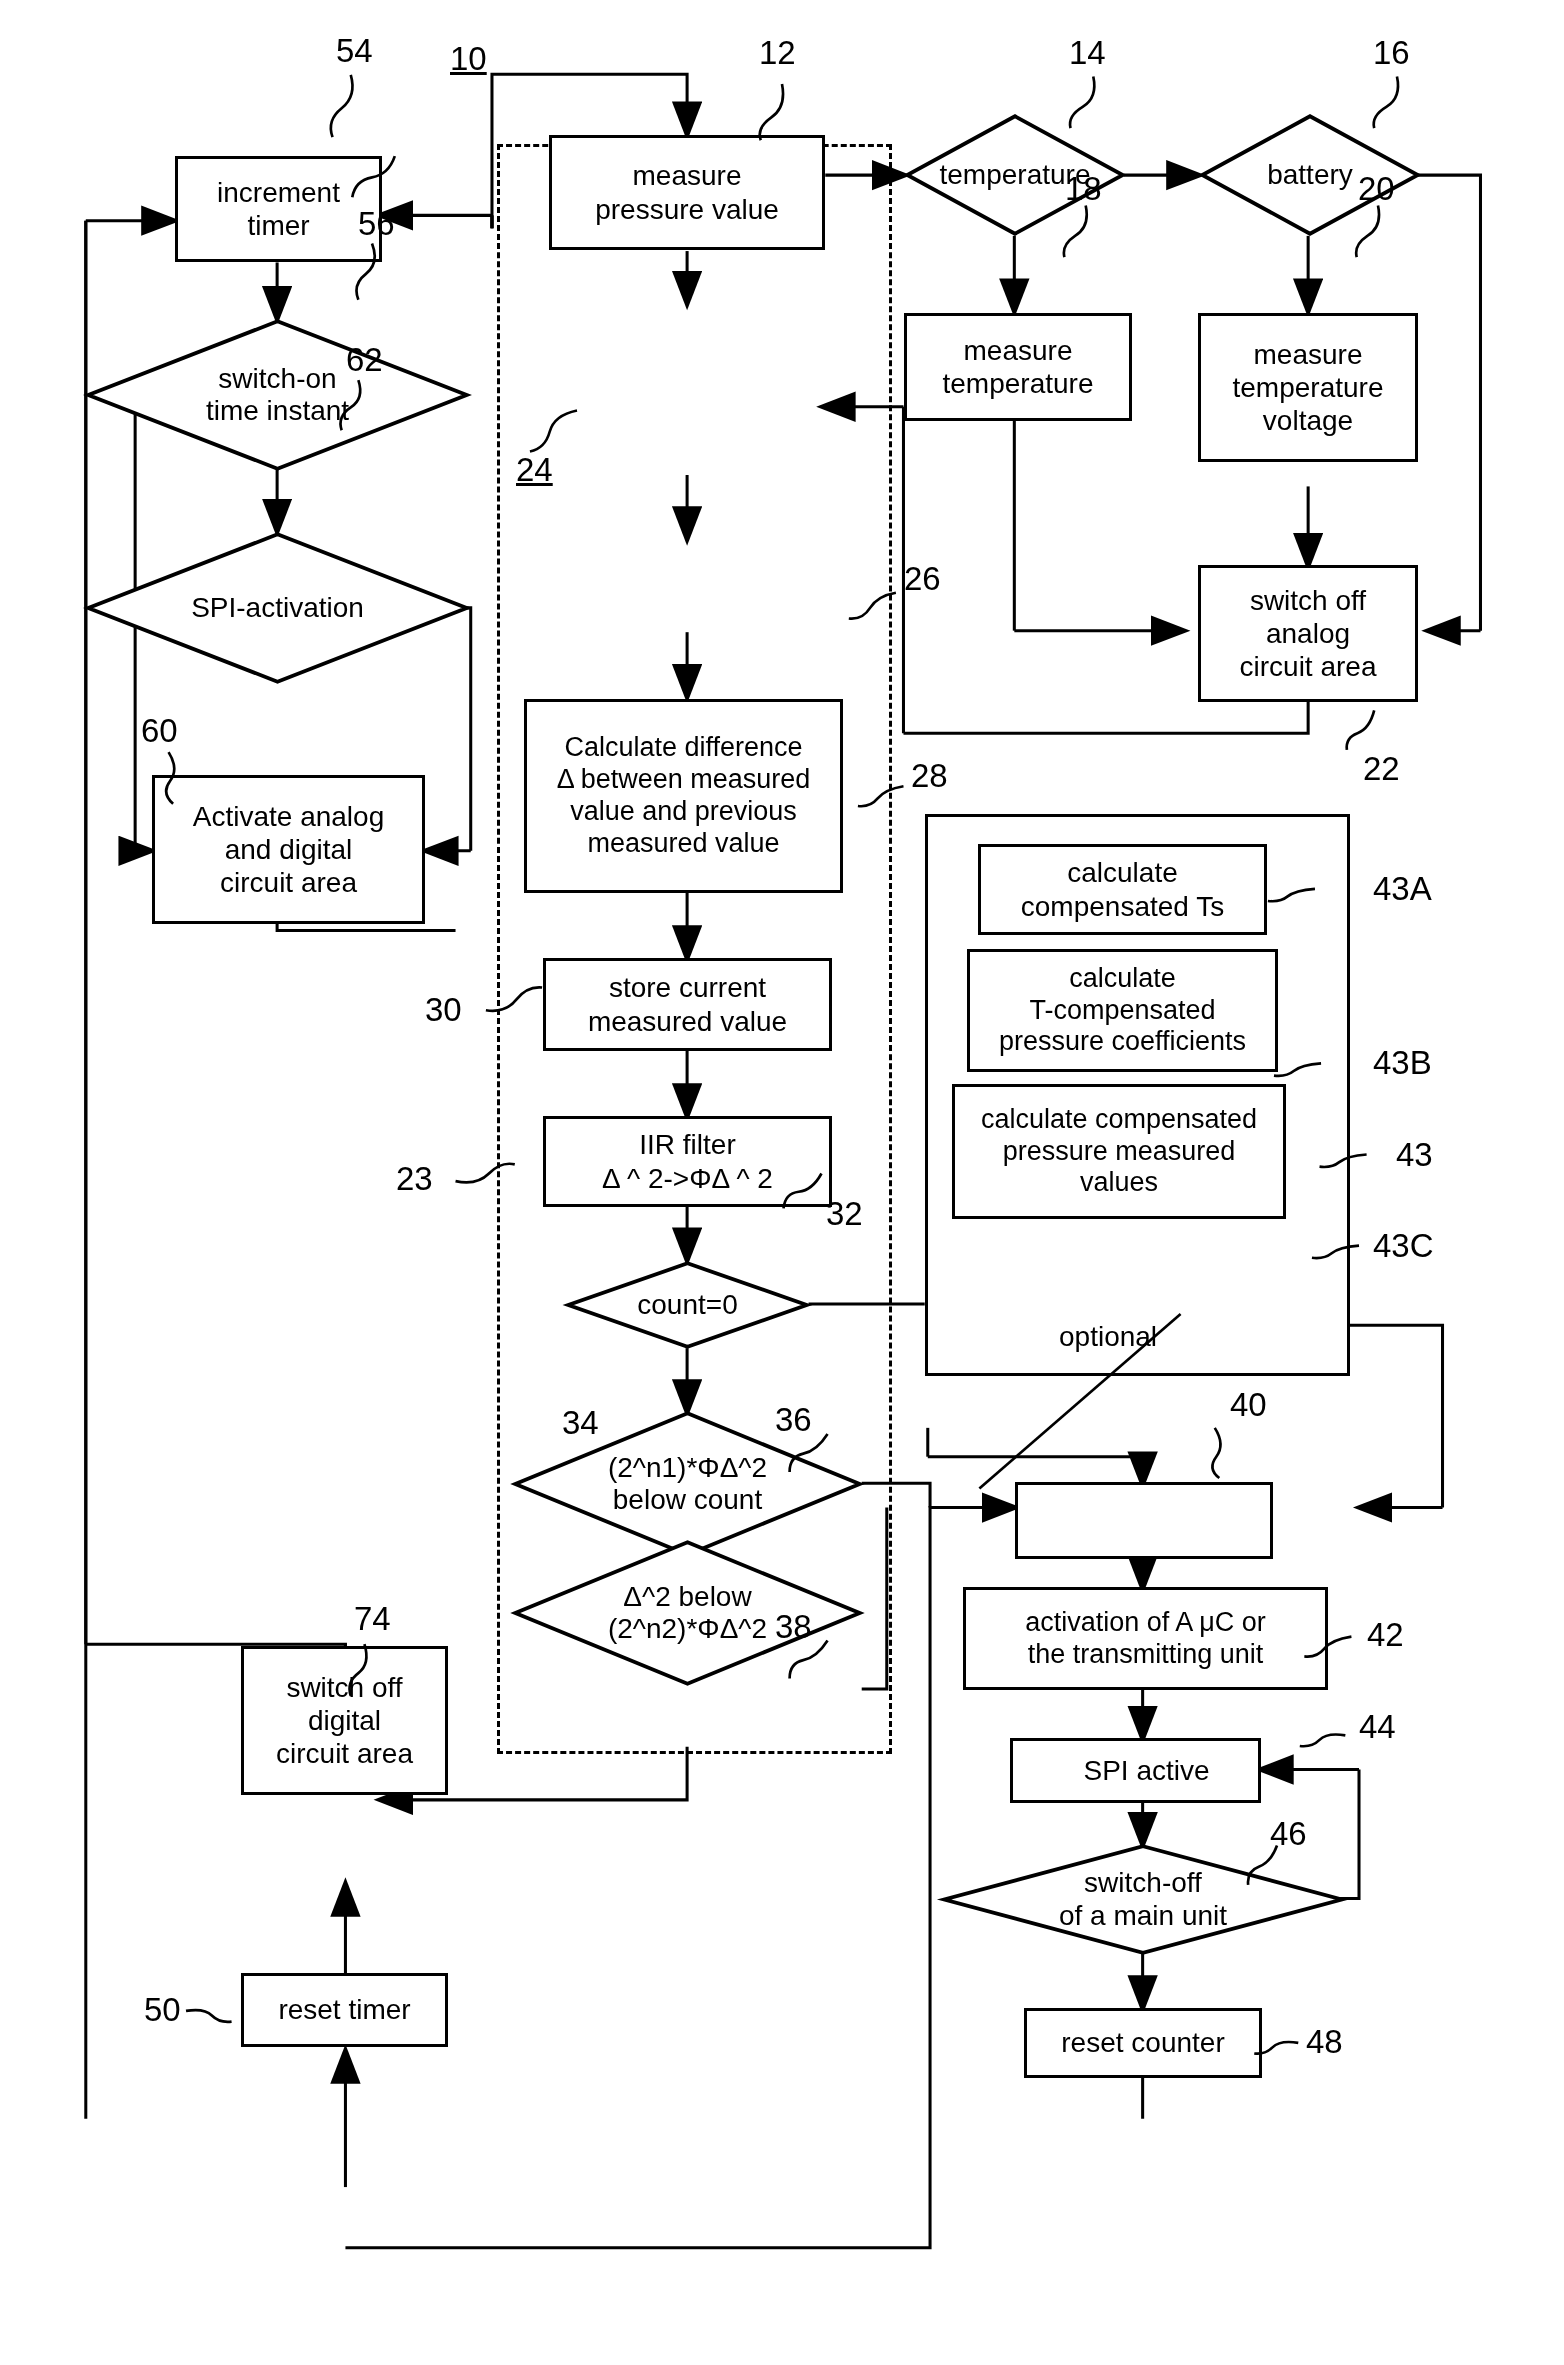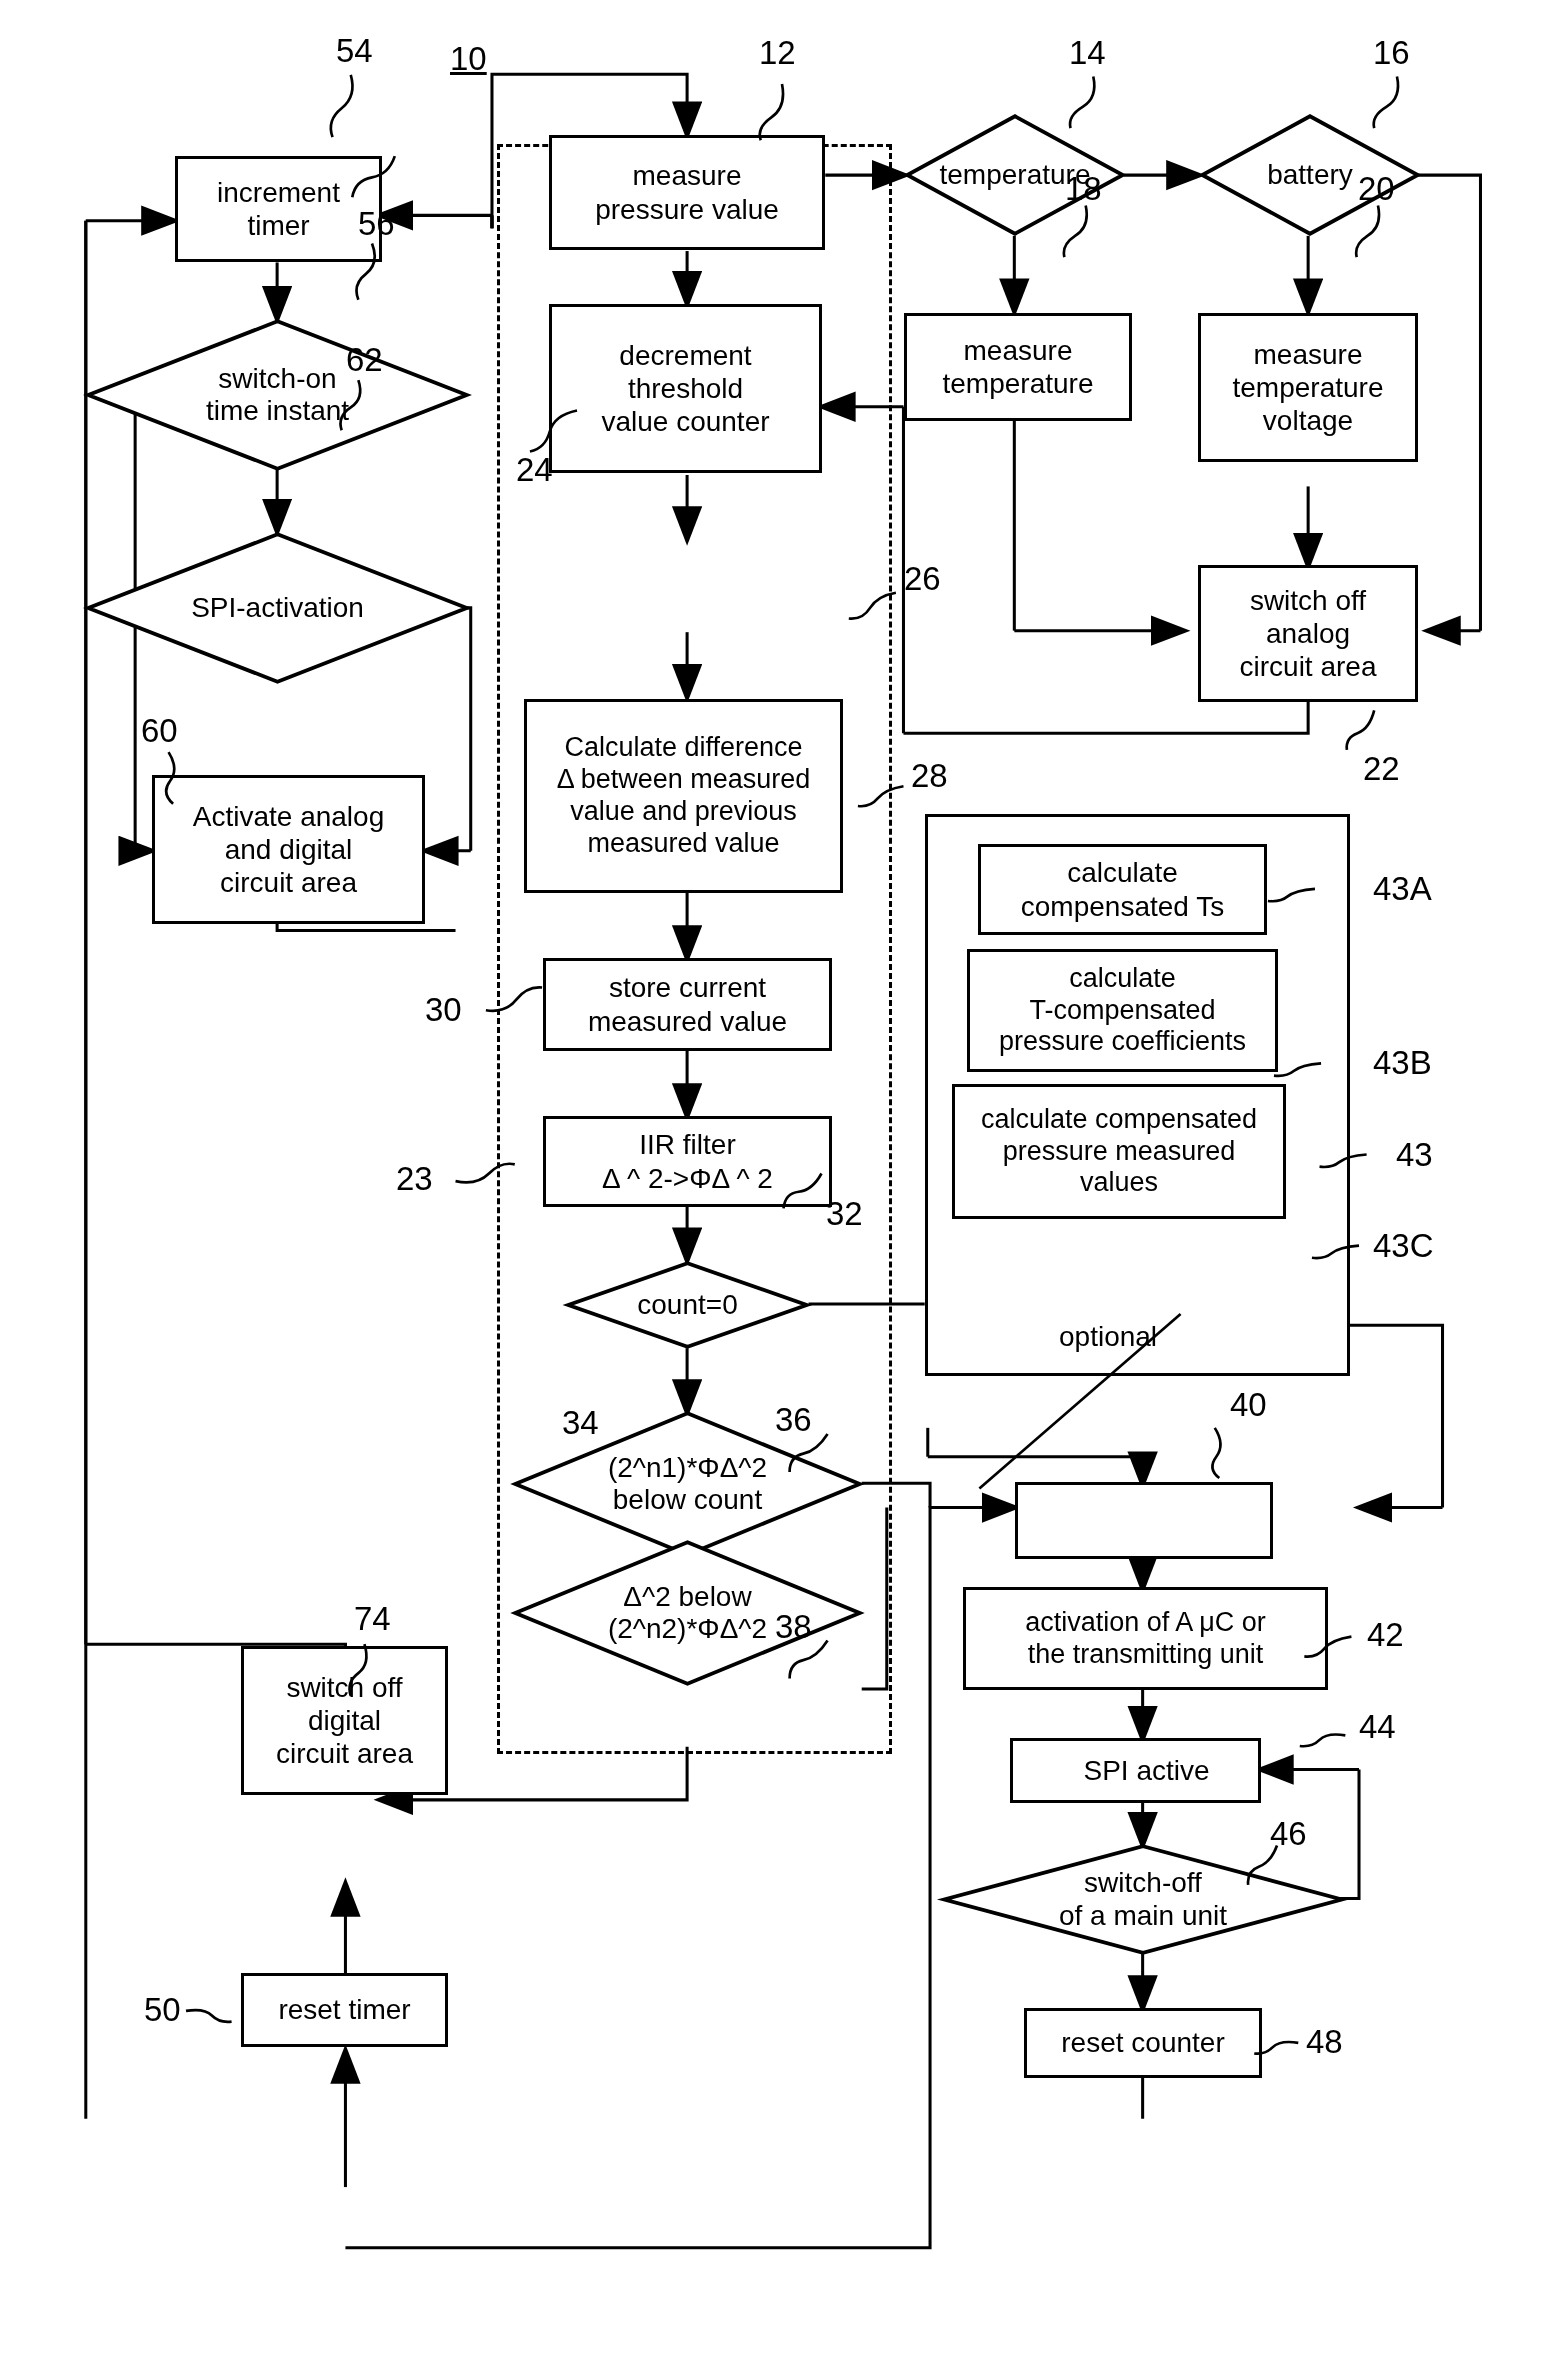--- a/index.html
+++ b/index.html
@@ -321,24 +321,21 @@
   <div class="box" style="left:1198px; top:313px; width:220px; height:149px;">measure
 temperature
 voltage</div>
   <div class="ref" style="left:1358px; top:172px;">20</div>
 
   <div class="box" style="left:1198px; top:565px; width:220px; height:137px;">switch off
 analog
 circuit area</div>
   <div class="ref" style="left:1363px; top:752px;">22</div>
 
-  <div class="box" style="left:549px; top:304px; width:273px; height:169px;">decrement
-threshold
-value counter</div>
-  <div class="ref" style="left:516px; top:453px;">24</div>
+  <div class="ref" style="left:516px; top:453px;text-decoration:underline;">24</div>
 
   <div class="ref" style="left:904px; top:562px;">26</div>
 
   <div class="box" style="left:524px; top:699px; width:319px; height:194px; font-size:27px;">Calculate difference
 Δ between measured
 value and previous
 measured value</div>
   <div class="ref" style="left:911px; top:759px;">28</div>
 
   <div class="box" style="left:543px; top:958px; width:289px; height:93px;">store current

